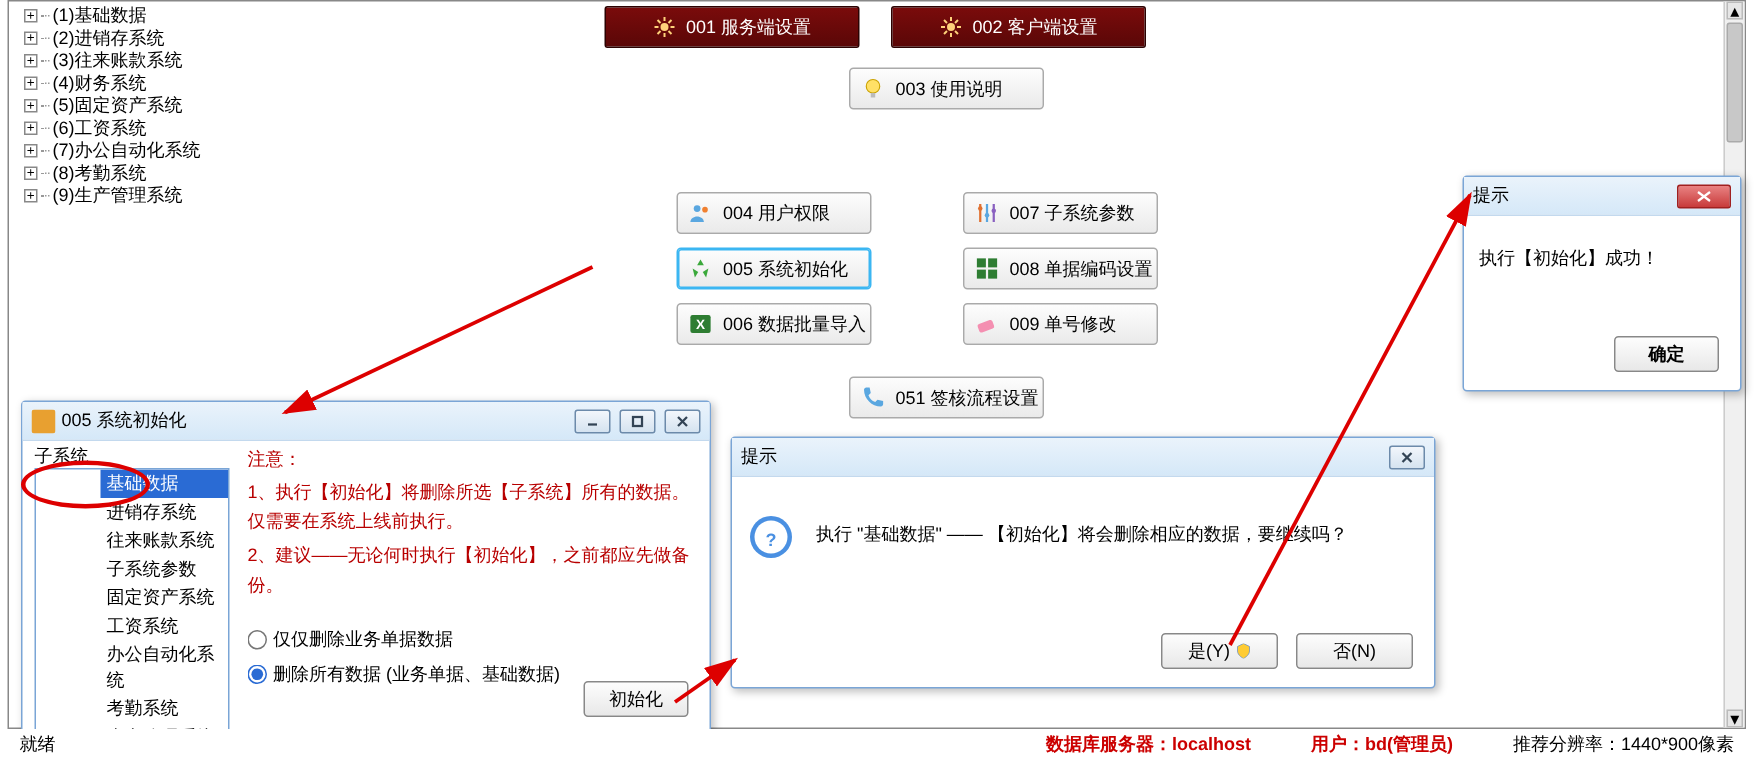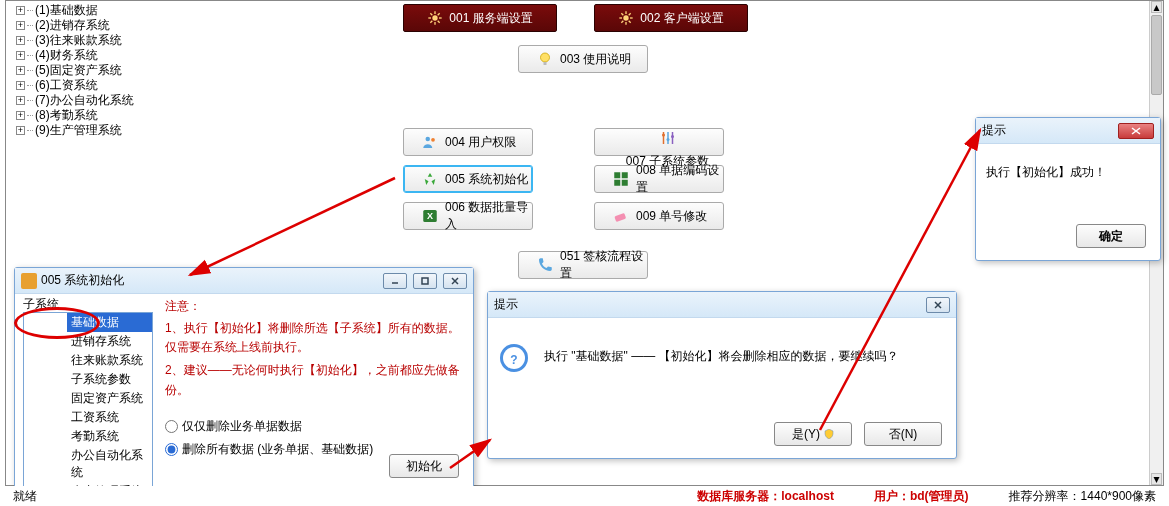--- a/index.html
+++ b/index.html
@@ -8,25 +8,25 @@
 
 .outer { position: absolute; left: 5px; top: 0; right: 5px; bottom: 20px; border: 1px solid #888; background: #fff; }
 
 
 .tree { position: absolute; left: 10px; top: 2px; width: 180px; }
 .tree-item { display: flex; align-items: center; gap: 2px; height: 15px; line-height: 15px; cursor: pointer; }
 .tree-item .expander { width: 9px; height: 9px; border: 1px solid #888; display: inline-flex; align-items: center; justify-content: center; font-size: 9px; line-height: 1; color: #000; background: #fff; }
 .tree-item span.label { color: #000; }
 
 
-.big-btn { position: absolute; width: 154px; height: 28px; background: linear-gradient(#7a0b0b,#5a0707); border: 1px solid #2b0202; color: #fff; display: flex; align-items: center; justify-content: center; gap: 6px; cursor: pointer; border-radius: 2px; }
+.big-btn { position: absolute; width: 170px; height: 28px; background: linear-gradient(#7a0b0b,#5a0707); border: 1px solid #2b0202; color: #fff; display: flex; align-items: center; justify-content: center; gap: 6px; cursor: pointer; border-radius: 2px; }
 .gear-icon { width: 16px; height: 16px; }
 
 
-.light-btn { position: absolute; width: 130px; height: 28px; background: linear-gradient(#fdfdfd,#eaeaea); border: 1px solid #aaa; border-radius: 3px; display: flex; align-items: center; gap: 6px; padding-left: 17px; cursor: pointer; }
+.light-btn { position: absolute; width: 130px; height: 28px; background: linear-gradient(#fdfdfd,#eaeaea); border: 1px solid #aaa; border-radius: 3px; display: flex; align-items: center; gap: 6px; padding-left: 6px; cursor: pointer; margin-left: 48px; }
 .light-btn.selected { border: 1px solid #3bb6f2; box-shadow: 0 0 0 1px #3bb6f2 inset; }
 .light-btn .ic { width: 18px; height: 18px; flex-shrink: 0; }
 
 
 .dialog { position: absolute; background: #fff; border: 1px solid #7aa5d6; border-radius: 3px; box-shadow: 2px 2px 6px rgba(0,0,0,0.25); }
 .dialog .titlebar { height: 26px; background: linear-gradient(#eaf3fb,#d5e8f8); display: flex; align-items: center; padding: 0 6px; border-bottom: 1px solid #c3d9ee; }
 .dialog .titlebar .title-icon { width: 16px; height: 16px; margin-right: 4px; }
 .dialog .titlebar .title-text { flex: 1; color: #000; }
 .win-ctrls { display: flex; gap: 6px; }
 .win-ctrl { width: 24px; height: 16px; border: 1px solid #6c8aaa; border-radius: 2px; background: linear-gradient(#f2f6fb,#d5e3f0); display: flex; align-items: center; justify-content: center; cursor: pointer; }
@@ -184,21 +184,21 @@
     <span>005 系统初始化</span>
   </div>
   <div class="light-btn" style="left:397px; top:201px;">
     <svg class="ic" viewBox="0 0 24 24">
         <rect x="3" y="4" width="18" height="16" rx="2" fill="#2e7d32"></rect>
         <text x="12" y="16" text-anchor="middle" fill="#fff" font-size="10" font-weight="bold">X</text>
       </svg>
     <span>006 数据批量导入</span>
   </div>
 
-  <div class="light-btn" style="left:588px; top:127px;flex-direction:column;">
+  <div class="light-btn" style="left:588px; top:127px;">
     <svg class="ic" viewBox="0 0 24 24">
         <line x1="6" y1="4" x2="6" y2="20" stroke="#e07030" stroke-width="2"></line>
         <line x1="12" y1="4" x2="12" y2="20" stroke="#5aa7e0" stroke-width="2"></line>
         <line x1="18" y1="4" x2="18" y2="20" stroke="#8a60c0" stroke-width="2"></line>
         <circle cx="6" cy="8" r="2" fill="#e07030"></circle>
         <circle cx="12" cy="14" r="2" fill="#5aa7e0"></circle>
         <circle cx="18" cy="10" r="2" fill="#8a60c0"></circle>
       </svg>
     <span>007 子系统参数</span>
   </div>
@@ -252,22 +252,22 @@
     </div>
   </div>
   <div style="position:absolute; left:8px; top:28px;" class="label-top">子系统</div>
   <div class="init-left" style="top:44px;">
       <div class="list-item sel">基础数据</div>
       <div class="list-item">进销存系统</div>
       <div class="list-item">往来账款系统</div>
       <div class="list-item">子系统参数</div>
       <div class="list-item">固定资产系统</div>
       <div class="list-item">工资系统</div>
+      <div class="list-item">办公自动化系统</div>
       <div class="list-item">考勤系统</div>
-      <div class="list-item">办公自动化系统</div>
       <div class="list-item">生产管理系统</div>
     </div>
   <div class="init-right" style="top:30px;">
     <div class="notice-title">注意：</div>
     <div class="notice-text">1、执行【初始化】将删除所选【子系统】所有的数据。仅需要在系统上线前执行。</div>
     <div class="notice-text">2、建议——无论何时执行【初始化】，之前都应先做备份。</div>
     <div class="radio-row" style="margin-top:18px;">
       <input type="radio" name="r" style="">
       <span>仅仅删除业务单据数据</span>
     </div>

